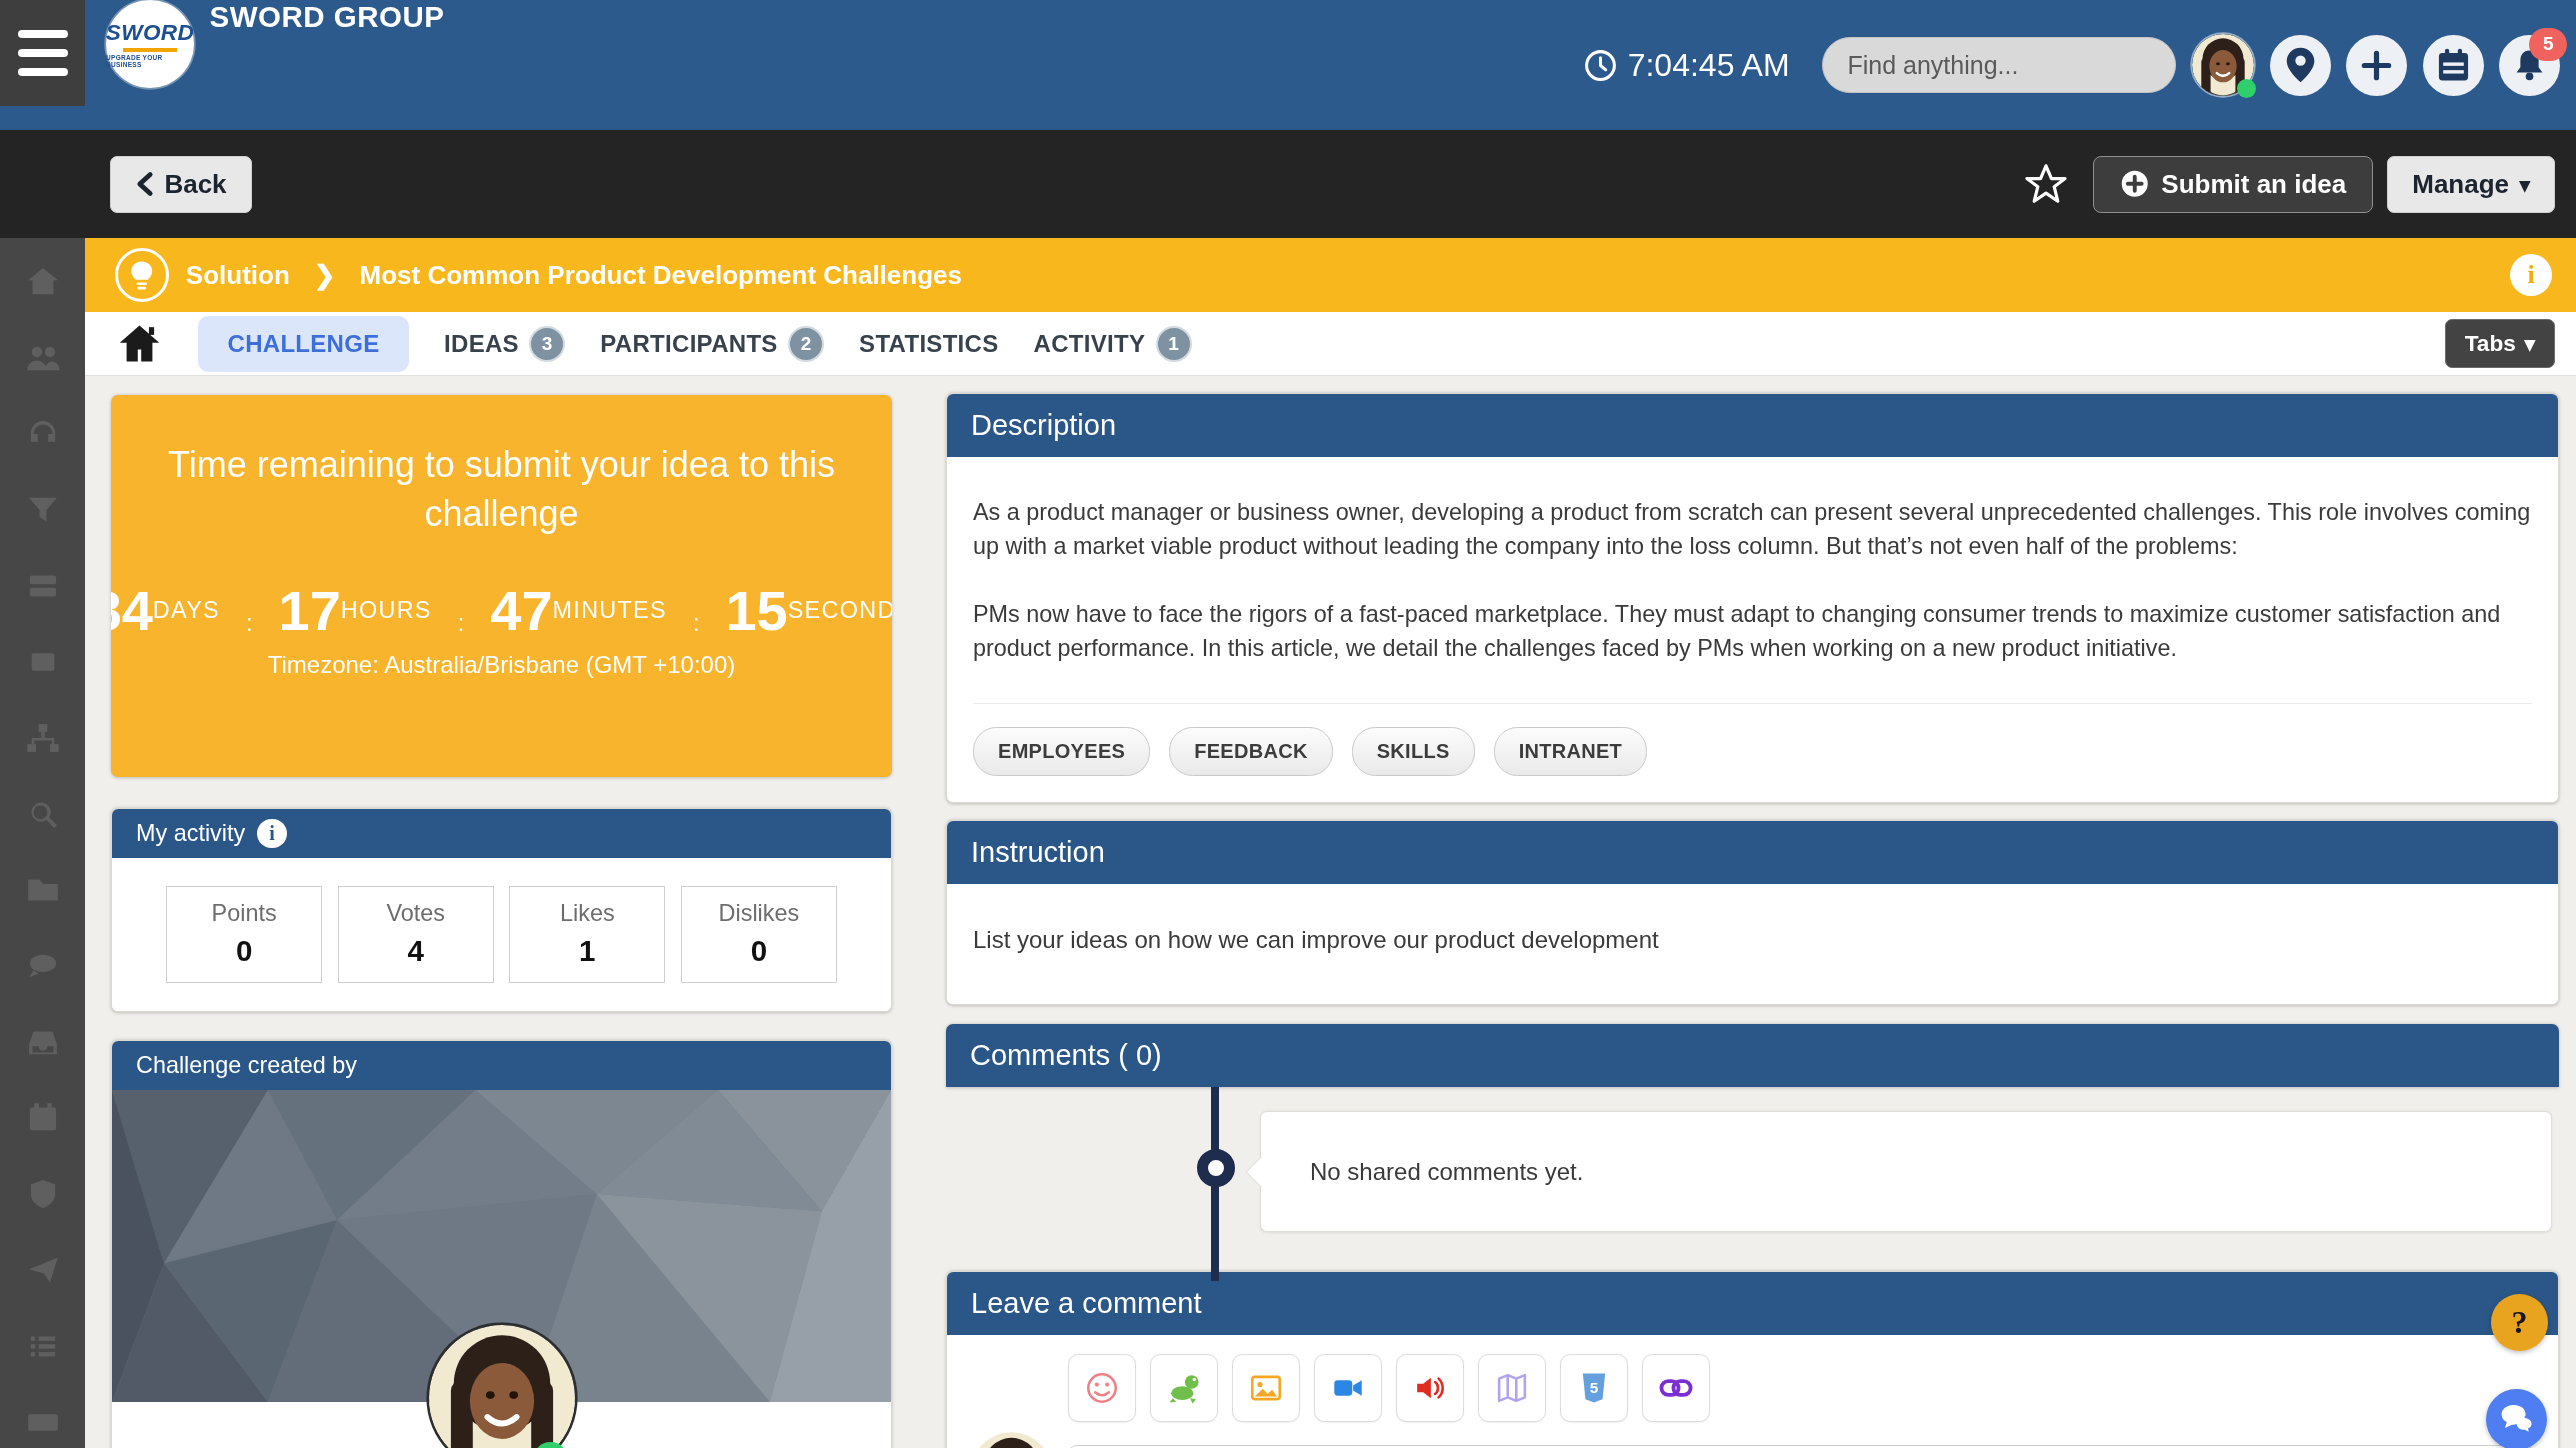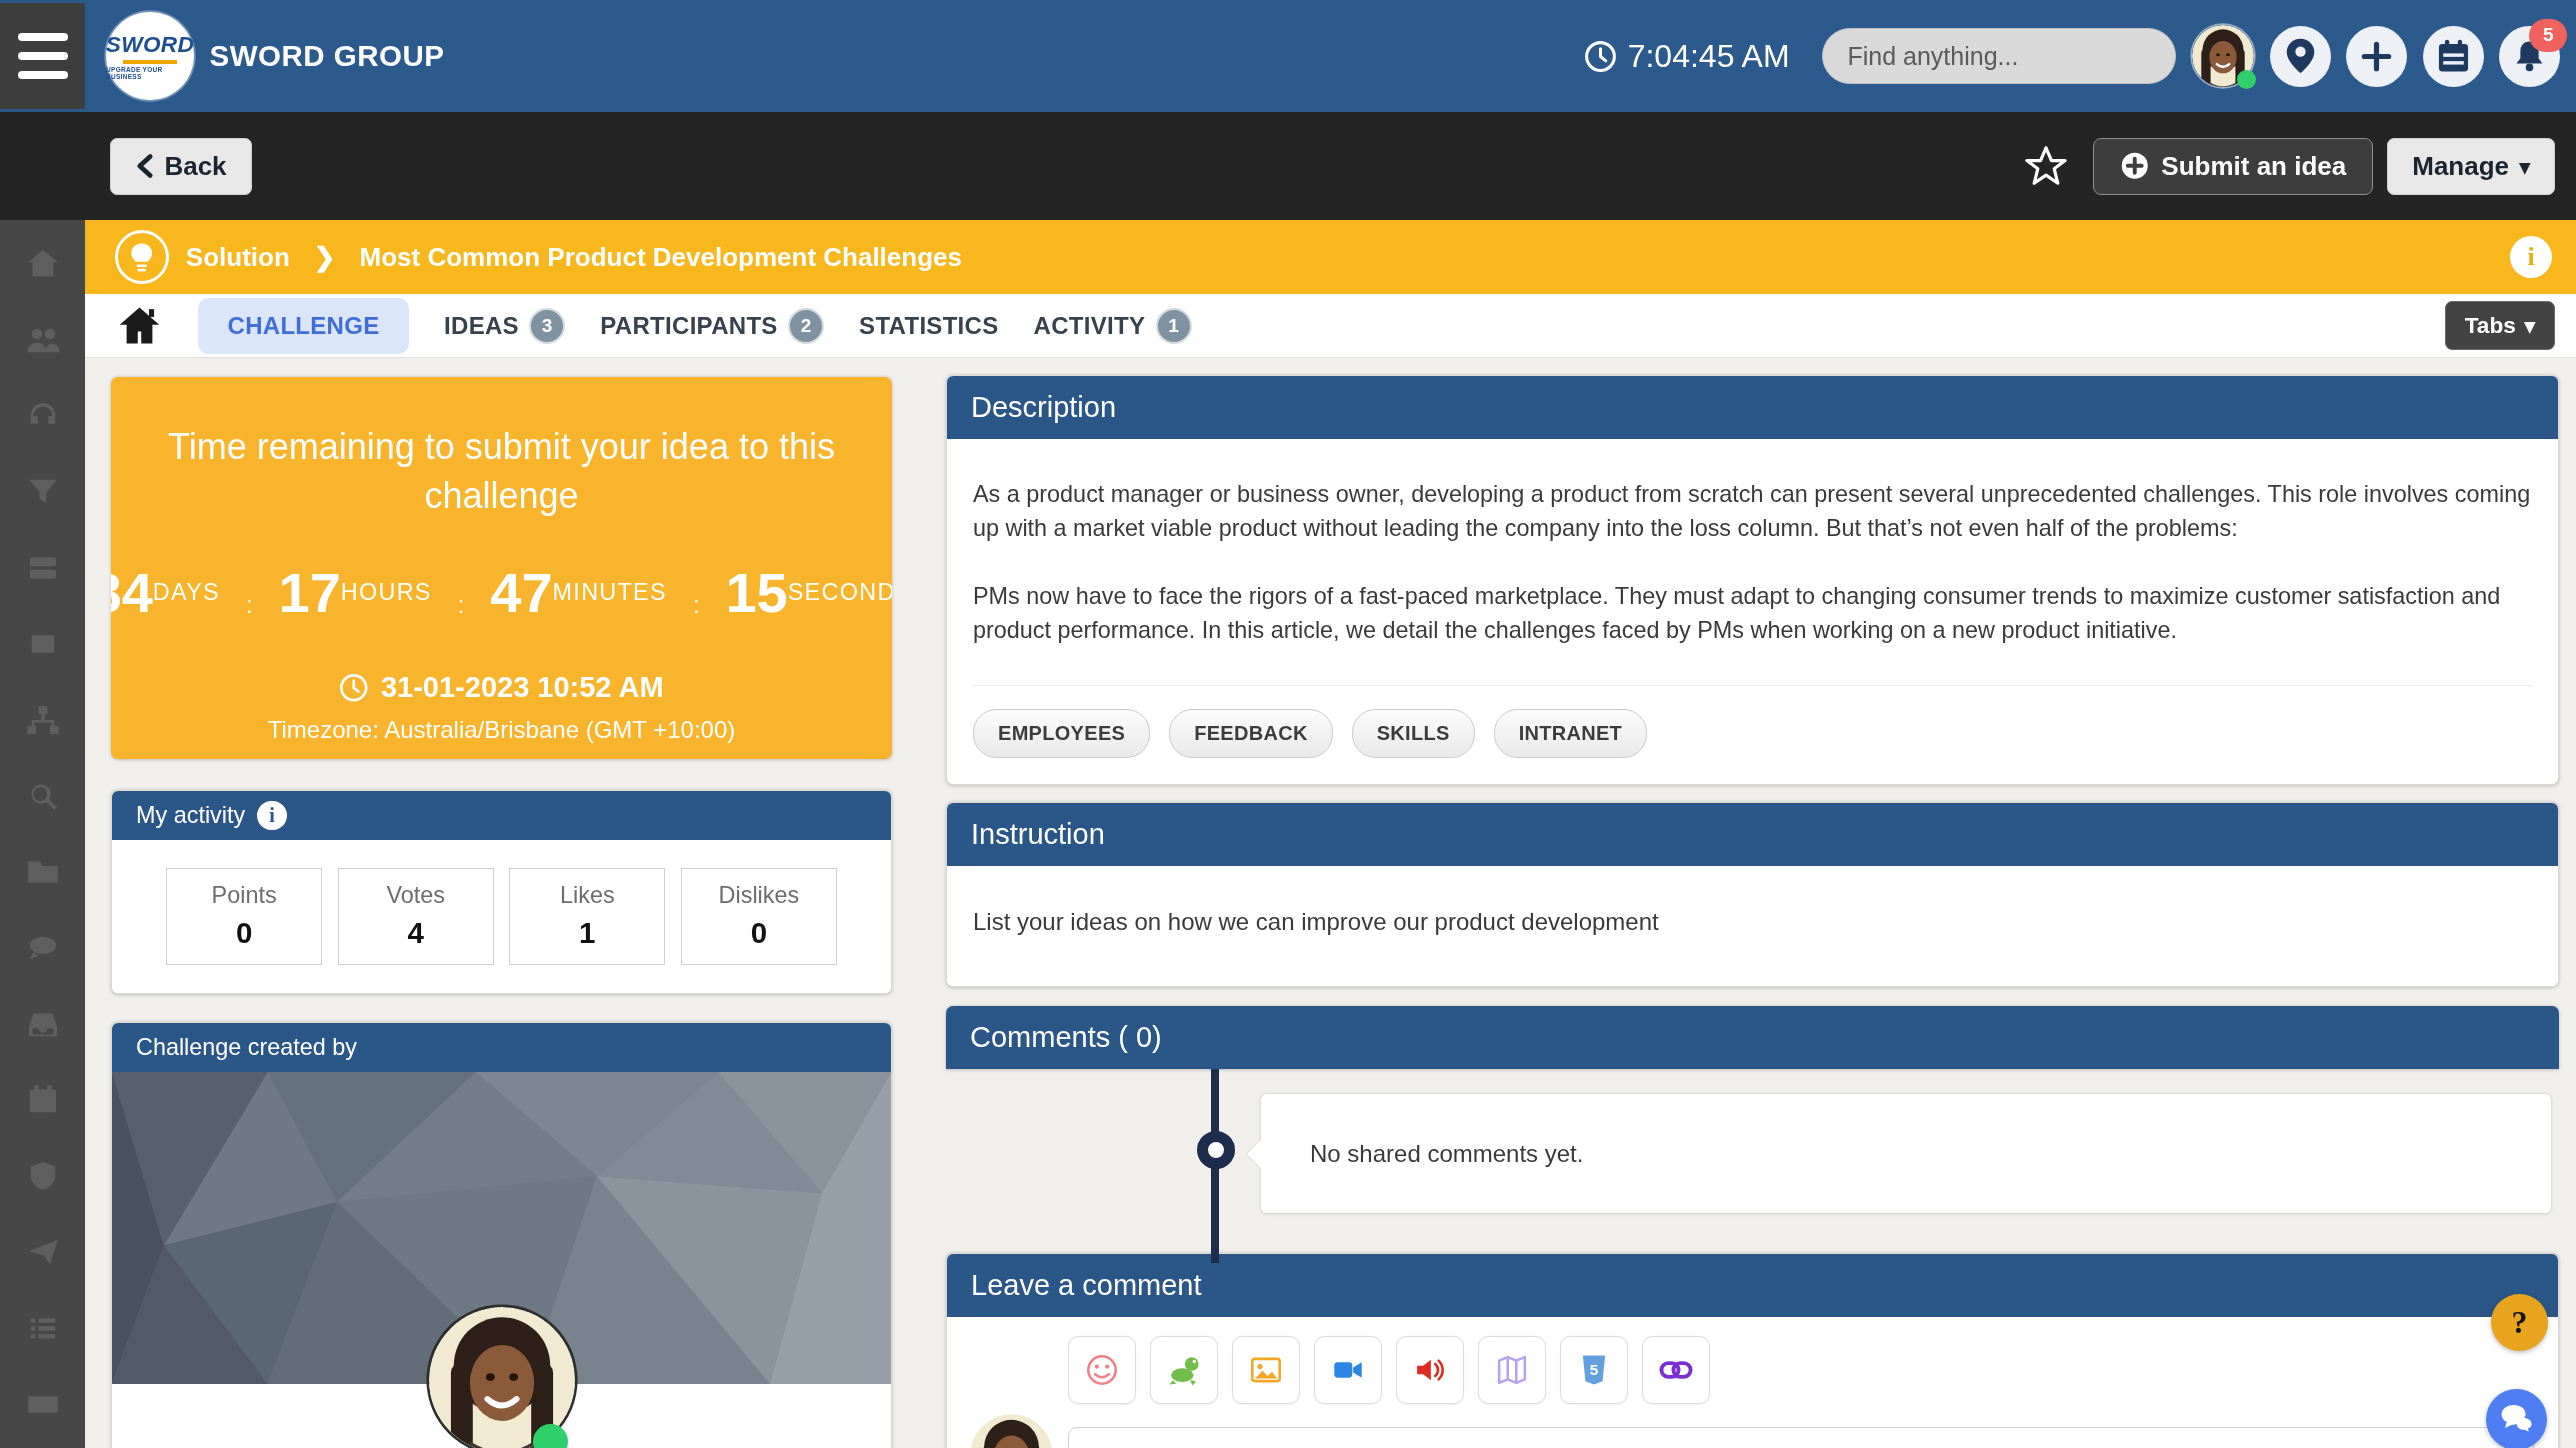--- a/index.html
+++ b/index.html
@@ -1,21 +1,21 @@
 <!DOCTYPE html>
 <html style="font-size:14px"><head>
 <meta charset="utf-8">
 <style>
 *{box-sizing:border-box;margin:0;padding:0}
 html,body{width:2576px;height:1448px;overflow:hidden}
 body{font-family:"Liberation Sans",sans-serif;background:#f1efeb;position:relative}
 svg{display:block}
 
 
-.topbar{height:112px;background:#2d5a8c;display:flex;align-items:center}
+.topbar{height:130px;background:#2d5a8c;display:flex;}
 .burger-block{width:85px;height:106px;background:#3e3e3e;display:flex;flex-direction:column;justify-content:center;align-items:center;gap:11.3px;cursor:pointer;flex:0 0 auto}
 .burger-bar{width:50px;height:7.8px;border-radius:4.3px;background:#fff}
 .logo-circle{width:88px;height:88px;background:#fff;border-radius:50%;margin-left:21px;display:flex;flex-direction:column;align-items:center;justify-content:center;box-shadow:0 0 0 1.7px rgba(255,255,255,.35);flex:0 0 auto}
 .logo-word{font-size:22.6px;font-weight:bold;font-style:italic;color:#1d4f91;letter-spacing:0.4px}
 .logo-line{width:54px;height:3.5px;background:#f0a500;margin:2.6px 0 2.6px}
 .logo-tag{font-size:6.5px;color:#1d4f91;font-weight:bold;letter-spacing:0.3px}
 .brand{color:#fff;font-size:29.5px;font-weight:bold;letter-spacing:0.5px;margin-left:15.6px}
 .top-right{margin-left:auto;display:flex;align-items:center;gap:15.6px;padding-right:15.6px}
 .clock-time{display:flex;align-items:center;gap:10.4px;color:#fff;font-size:32px;margin-right:17.3px}
 .search-pill{width:354px;height:56px;background:#d9d9d9;border-radius:28px;display:flex;align-items:center;overflow:hidden;border:0.9px solid #c3c3c3}
@@ -403,27 +403,20 @@
             <span class="cd-unit">
                 <span class="cd-num">47</span>
                 <span class="cd-lab">MINUTES</span>
               </span>
             <span class="cd-colon">:</span>
             <span class="cd-unit">
                 <span class="cd-num">15</span>
                 <span class="cd-lab">SECONDS</span>
               </span>
           </div>
-          <div class="cd-date">
-            <svg width="29.5" height="29.5" viewBox="0 0 38 38">
-                <circle cx="19" cy="19" r="16" stroke="#fff" stroke-width="3.5" fill="none"></circle>
-                <path d="M19 10v9l6 5" stroke="#fff" stroke-width="3.5" fill="none" stroke-linecap="round"></path>
-              </svg>
-            <span>31-01-2023 10:52 AM</span>
-          </div>
           <div class="cd-tz">Timezone: Australia/Brisbane (GMT +10:00)</div>
         </div>
 
         <div class="card mt36">
           <div class="card-head small">
             <span>My activity</span>
             <button class="info-dot">i</button>
           </div>
           <div class="stats-body">
             <div class="stat-box">

